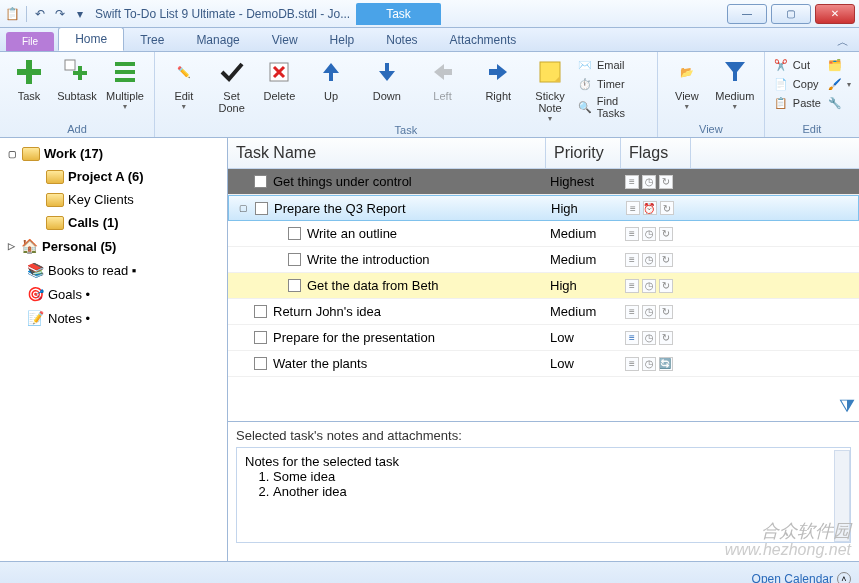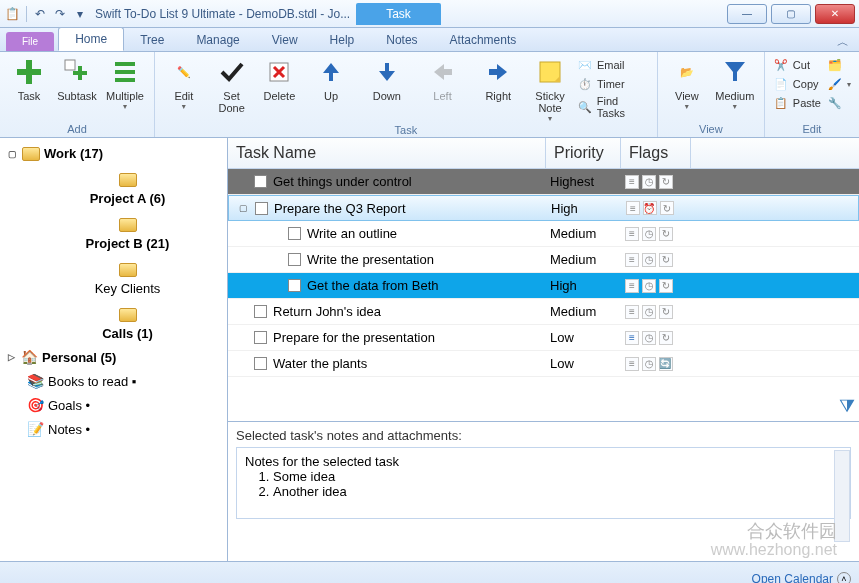--- a/index.html
+++ b/index.html
@@ -33,62 +33,62 @@
 .narrow-btn { width:54px;align-items:center;}
 .small-row { display: flex; flex-direction: column; gap: 1px; padding-top:2px;}
 .small-btn { display: flex; align-items: center; font-size: 11px; color: #333; gap: 4px; padding: 1px 2px; cursor:pointer;}
 .small-btn .sic { width: 16px; height: 16px; display:flex; align-items:center; justify-content:center;}
 
 
 .content { display: flex; height: calc(583px - 28px - 24px - 86px - 22px); }
 .tree-pane { width: 228px; border-right: 1px solid #9fb8d8; padding: 4px 2px; overflow: hidden; }
 .tree-item { display: flex; align-items: center; font-size: 13px; padding: 4px 2px 4px 6px; gap: 4px; cursor:pointer;}
 .tree-item.bold { font-weight: bold; }
-.tree-indent1 { padding-left: 30px; flex-direction: column; }
+.tree-indent1 { padding-left: 30px; }
 .tree-indent0b { padding-left: 12px; }
 .tri { width: 10px; font-size: 9px; color: #666; display:inline-block;}
 .folder { width: 18px; height: 14px; background: linear-gradient(#ffe89a,#e8b843); border: 1px solid #c9962c; border-radius: 2px; display:inline-block;}
 .ico-generic { width:16px; height:16px; display:inline-flex; align-items:center; justify-content:center; font-size:14px;}
 
 .right-pane { flex: 1; display: flex; flex-direction: column; }
 .grid-wrap { flex: 1; overflow: hidden; position: relative;}
 .grid-header { display: flex; background: linear-gradient(#fdfefe,#eef4fb); border-bottom: 1px solid #c3d5ec; font-size: 16px; color: #333; }
 .gh { padding: 6px 8px; border-right: 1px solid #c3d5ec; }
 .gh.name { flex: 0 0 318px; }
 .gh.pri { flex: 0 0 75px; }
 .gh.flags { flex: 0 0 70px; }
 .grid-body { }
 .row { display: flex; align-items: center; font-size: 13px; border-bottom: 1px solid #f0f0f0; height: 26px; }
 .row .cell-name { flex: 0 0 318px; display: flex; align-items: center; gap: 6px; padding-left: 10px;}
 .row .cell-pri { flex: 0 0 75px; padding-left: 4px; }
 .row .cell-flags { flex: 0 0 70px; display:flex; gap:3px; padding-left:4px; color:#7da95a;}
 .row.hl-yellow { background: #737373; }
 .row.hl-blue { background: linear-gradient(#f1f9ff,#cce7fb); border: 1px solid #7fc1ec; }
-.row.hl-lightyellow { background: #0ea5e9; }
+.row.hl-lightyellow { background: #fef9c3; }
 .row .exp { width:10px; font-size:9px; color:#555;}
 .row .chk { width: 13px; height: 13px; border: 1px solid #888; background:#fff; display:inline-block;}
 .row.child .cell-name { padding-left: 44px; }
 .flag-i { width:14px; height:14px; border:1px solid #ccc; font-size:10px; display:flex; align-items:center; justify-content:center; color:#888; background:#fafcff;}
 .flag-i.g { color:#4a9e3c;}
 .flag-i.b { color:#2a6aba;}
 .funnel-corner { position:absolute; right:4px; bottom:4px; font-size:18px; color:#3a7fbf;}
 
 .notes-pane { border-top: 1px solid #9fb8d8; padding: 6px 8px; font-size: 13px; height: 140px; position:relative;}
 .notes-label { color: #333; margin-bottom: 4px; }
-.notes-box { border: 1px solid #c3d5ec; padding: 6px 8px; height: 72px; overflow:auto;}
+.notes-box { border: 1px solid #c3d5ec; padding: 6px 8px; height: 96px; overflow:auto;}
 .notes-box ol { margin-left: 28px; }
 .scrollbar-fake { position:absolute; right:9px; top:28px; width:16px; height:92px; background:#eef2f8; border:1px solid #cfdbec;}
 
 
 .statusbar { height: 34px; background: linear-gradient(#e6f0fb,#d6e5f8); border-top: 1px solid #9fb8d8; display: flex; align-items: center; justify-content: flex-end; padding: 0 8px; font-size: 12px; }
 .statusbar a { color: #2a6aba; text-decoration: none; margin-right: 4px;}
 .circ { width:14px; height:14px; border:1px solid #888; border-radius:50%; display:inline-flex; align-items:center; justify-content:center; font-size:9px;}
 
 
-.watermark { position:absolute; right:22px; bottom:24px; font-size:18px; color:#bbb; text-align:right; line-height:1.1;}
+.watermark { position:absolute; right:8px; bottom:24px; font-size:18px; color:#bbb; text-align:right; line-height:1.1;font-style:italic;}
 .watermark small { font-size:16px; display:block; color:#ccc;}
 
 
 svg { display:block; }
 </style>
 </head>
 <body>
 
 <div class="titlebar">
   <div class="qat">
@@ -299,25 +299,20 @@
       <div class="tree-item bold">
         <span class="tri">▢</span>
         <span class="folder"></span>
         <span>Work (17)</span>
       </div>
       <div class="tree-item bold tree-indent1">
         <span class="tri"></span>
         <span class="folder"></span>
         <span>Project A (6)</span>
       </div>
-      <div class="tree-item bold tree-indent1">
-        <span class="tri"></span>
-        <span class="folder"></span>
-        <span>Project B (21)</span>
-      </div>
       <div class="tree-item tree-indent1">
         <span class="tri"></span>
         <span class="folder" style="position:relative"></span>
         <span>Key Clients</span>
       </div>
       <div class="tree-item bold tree-indent1">
         <span class="tri"></span>
         <span class="folder" style="position:relative"></span>
         <span>Calls (1)</span>
       </div>
@@ -387,21 +382,21 @@
             <div class="cell-flags">
               <span class="flag-i ">≡</span>
               <span class="flag-i">◷</span>
               <span class="flag-i ">↻</span>
             </div>
           </div>
           <div class="row child">
             <div class="cell-name">
               <span class="exp"></span>
               <span class="chk"></span>
-              <span>Write the presentation</span>
+              <span>Write the introduction</span>
             </div>
             <div class="cell-pri">Medium</div>
             <div class="cell-flags">
               <span class="flag-i ">≡</span>
               <span class="flag-i">◷</span>
               <span class="flag-i ">↻</span>
             </div>
           </div>
           <div class="row hl-lightyellow child">
             <div class="cell-name">

